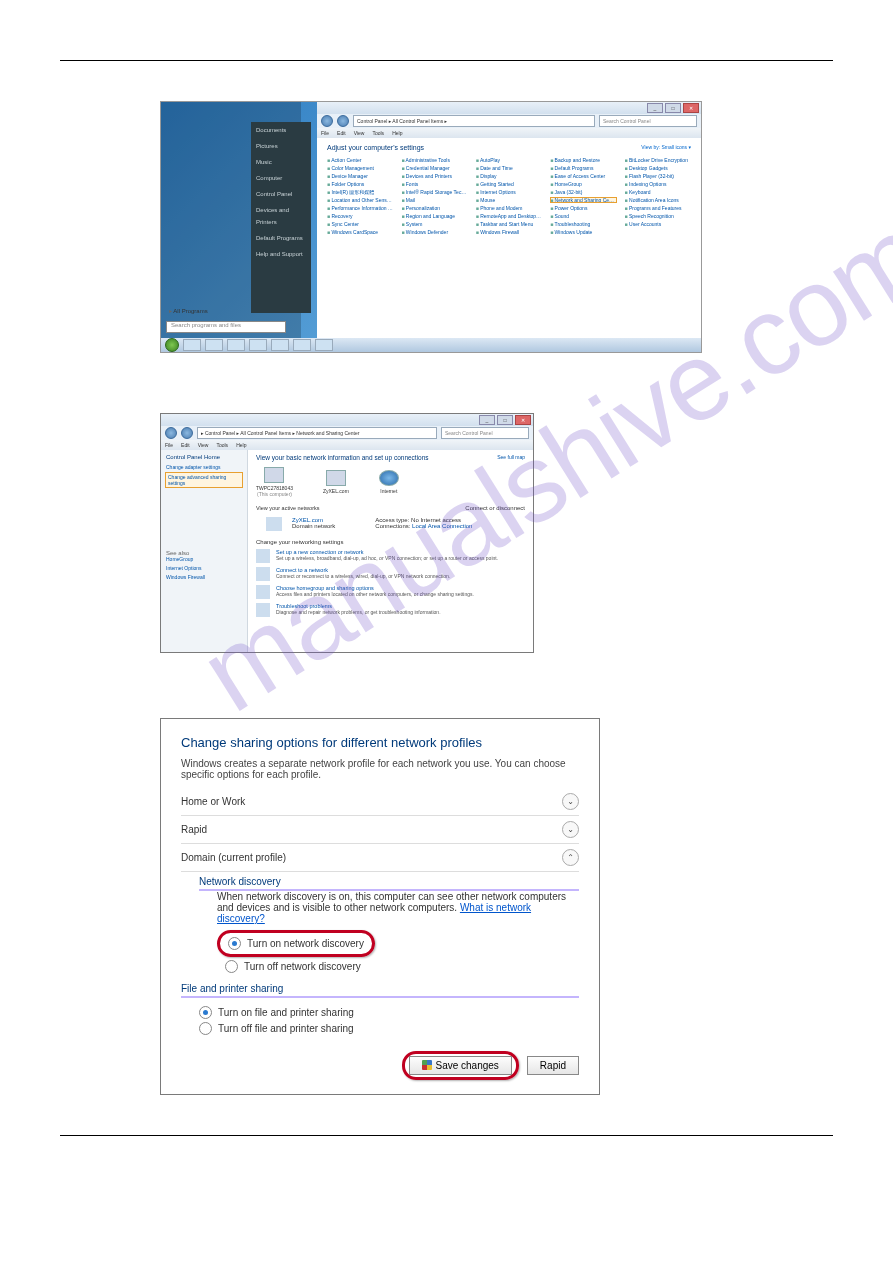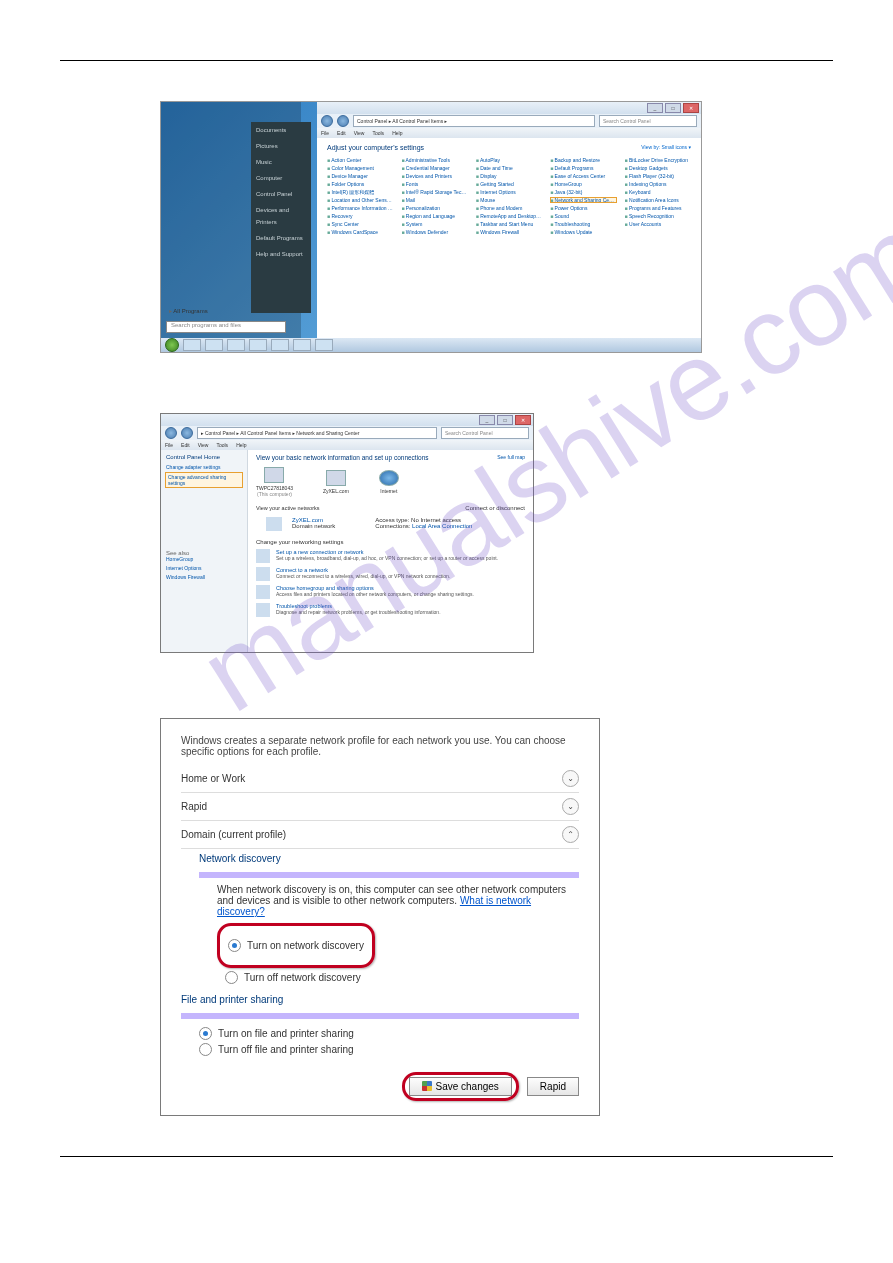--- a/index.html
+++ b/index.html
@@ -67,27 +67,27 @@
   .ss2 .task .th{color:#0055aa;font-size:5.5px}
   .ss2 .task .td{color:#555;font-size:5px}
 
   
   .ss3{width:440px;margin:0 0 0 160px;border:1px solid #7a7a7a;background:#fff;padding:16px 20px 14px;box-sizing:border-box;font-size:10px;color:#333}
   .ss3 .title{color:#003a7a;font-size:13px;margin-bottom:8px}
   .ss3 .desc{color:#444;margin-bottom:8px}
   .ss3 .profile{display:flex;justify-content:space-between;align-items:center;padding:5px 0;border-bottom:1px solid #ddd}
   .ss3 .chev{width:15px;height:15px;border:1px solid #aaa;border-radius:50%;display:flex;align-items:center;justify-content:center;font-size:8px;color:#444;background:#f8f8f8}
   .ss3 .grp{margin:4px 0 10px 18px}
-  .ss3 .grp-t{color:#003a7a;border-bottom:6px solid #c4b5fd;padding-bottom:8px;margin-bottom:6px}
+  .ss3 .grp-t{color:#003a7a;border-bottom:2px solid #c4b5fd;padding-bottom:2px;}
   .ss3 .grp-b{margin-left:18px}
   .ss3 .lnk{color:#0055cc;text-decoration:underline}
   .ss3 .radio{display:flex;align-items:center;gap:6px;margin:3px 0}
   .ss3 .radio .dot{width:11px;height:11px;border:1px solid #888;border-radius:50%;background:#fff;display:flex;align-items:center;justify-content:center}
   .ss3 .radio .dot.on::after{content:"";width:5px;height:5px;border-radius:50%;background:#2a7ad0}
-  .ss3 .oval{border:3px solid #c00020;border-radius:14px;padding:10px 8px;display:inline-flex;align-items:center;gap:6px;box-shadow:1px 1px 2px rgba(0,0,0,.3)}
+  .ss3 .oval{border:3px solid #c00020;border-radius:14px;padding:1px 8px;display:inline-flex;align-items:center;gap:6px;box-shadow:1px 1px 2px rgba(0,0,0,.3)}
   .ss3 .btnrow{display:flex;justify-content:flex-end;gap:8px;margin-top:16px;align-items:center}
   .ss3 .btn{background:linear-gradient(#fdfdfd,#e6e6e6);border:1px solid #888;padding:3px 12px;font-size:10px;border-radius:0}
   .ss3 .btn .shield{display:inline-block;width:10px;height:10px;background:conic-gradient(#3a78c8 0 90deg,#e8c030 90deg 180deg,#c83030 180deg 270deg,#50a050 270deg);border-radius:1px;vertical-align:-1px;margin-right:3px}
   .ss3 .btnrow .oval{padding:2px 4px}
 </style>
 </head>
 <body>
 
 <div class="page">
   <div class="hr"></div>
@@ -293,20 +293,21 @@
                 <div class="th">Troubleshoot problems</div>
                 <div class="td">Diagnose and repair network problems, or get troubleshooting information.</div>
               </div>
             </div>
           </div>
       </div>
     </div>
   </div>
 
   <div class="ss3">
+    <div class="title">Change sharing options for different network profiles</div>
     <div class="desc">Windows creates a separate network profile for each network you use. You can choose specific options for each profile.</div>
 
     <div class="profile">
       <span>Home or Work</span>
       <span class="chev">⌄</span>
     </div>
     <div class="profile">
       <span>Rapid</span>
       <span class="chev">⌄</span>
     </div>

